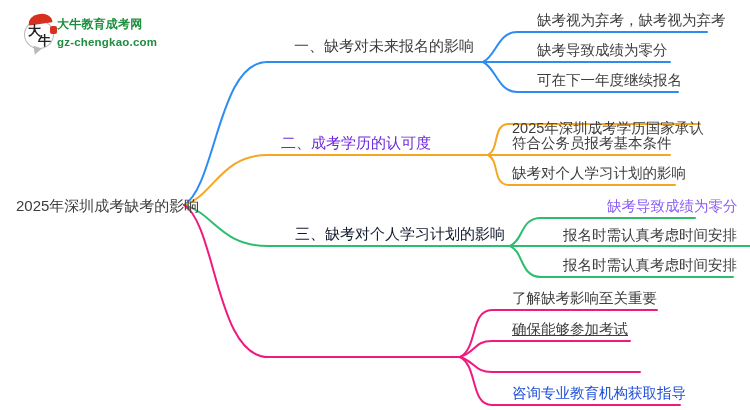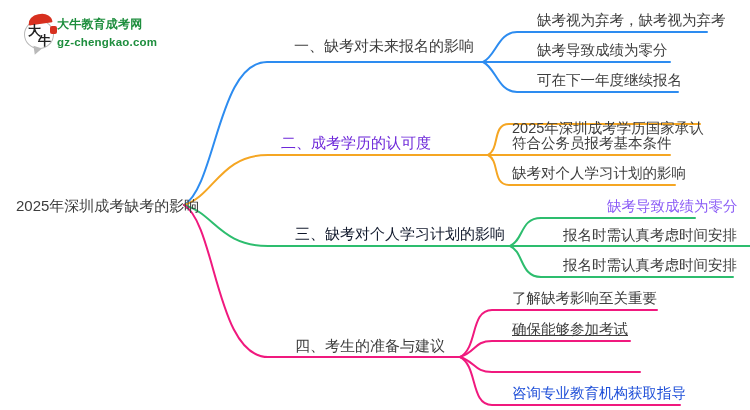--- a/index.html
+++ b/index.html
@@ -89,21 +89,20 @@
       <div class="logo-title" style="color: rgb(30, 142, 62);">大牛教育成考网</div>
       <div class="logo-sub" style="color: rgb(30, 142, 62);">gz-chengkao.com</div>
     </div>
   </div>
 
   <div class="node" style="left: 16px; top: 196px; color: rgb(61, 61, 61);">2025年深圳成考缺考的影响</div>
 
   <div class="node" style="left: 294px; top: 36px; color: rgb(61, 61, 61);">一、缺考对未来报名的影响</div>
   <div class="node" style="left: 281px; top: 133px; color: #6d28d9; text-align: right;">二、成考学历的认可度</div>
   <div class="node" style="left: 295px; top: 224px; color: #0f172a;">三、缺考对个人学习计划的影响</div>
-  <div class="node" style="left: 295px; top: 336px; color: rgb(61, 61, 61);">四、考生的准备与建议</div>
 
   <div class="node leaf" style="left: 537px; top: 11px; color: rgb(61, 61, 61);">缺考视为弃考，缺考视为弃考</div>
   <div class="node leaf" style="left: 537px; top: 41px; color: rgb(61, 61, 61);">缺考导致成绩为零分</div>
   <div class="node leaf" style="left: 537px; top: 71px; color: rgb(61, 61, 61);">可在下一年度继续报名</div>
 
   <div class="node leaf" style="left: 512px; top: 103px; color: rgb(61, 61, 61); margin-top: 16px;">2025年深圳成考学历国家承认</div>
   <div class="node leaf" style="left: 512px; top: 134px; color: rgb(61, 61, 61);">符合公务员报考基本条件</div>
   <div class="node leaf" style="left: 512px; top: 164px; color: rgb(61, 61, 61);">缺考对个人学习计划的影响</div>
 
   <div class="node leaf" style="left: 563px; top: 197px; color: #8b5cf6; margin-left: 44px;">缺考导致成绩为零分</div>

